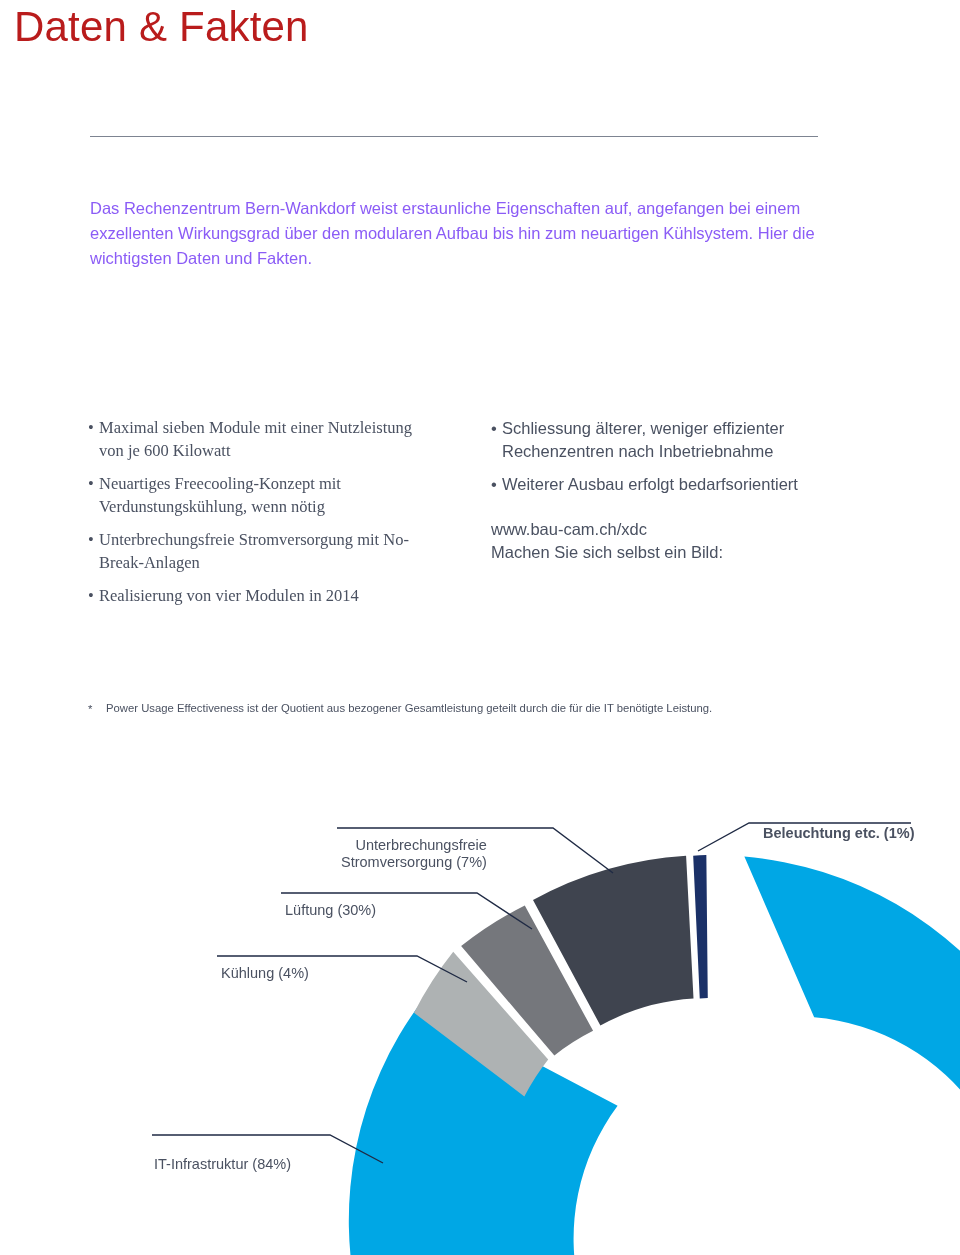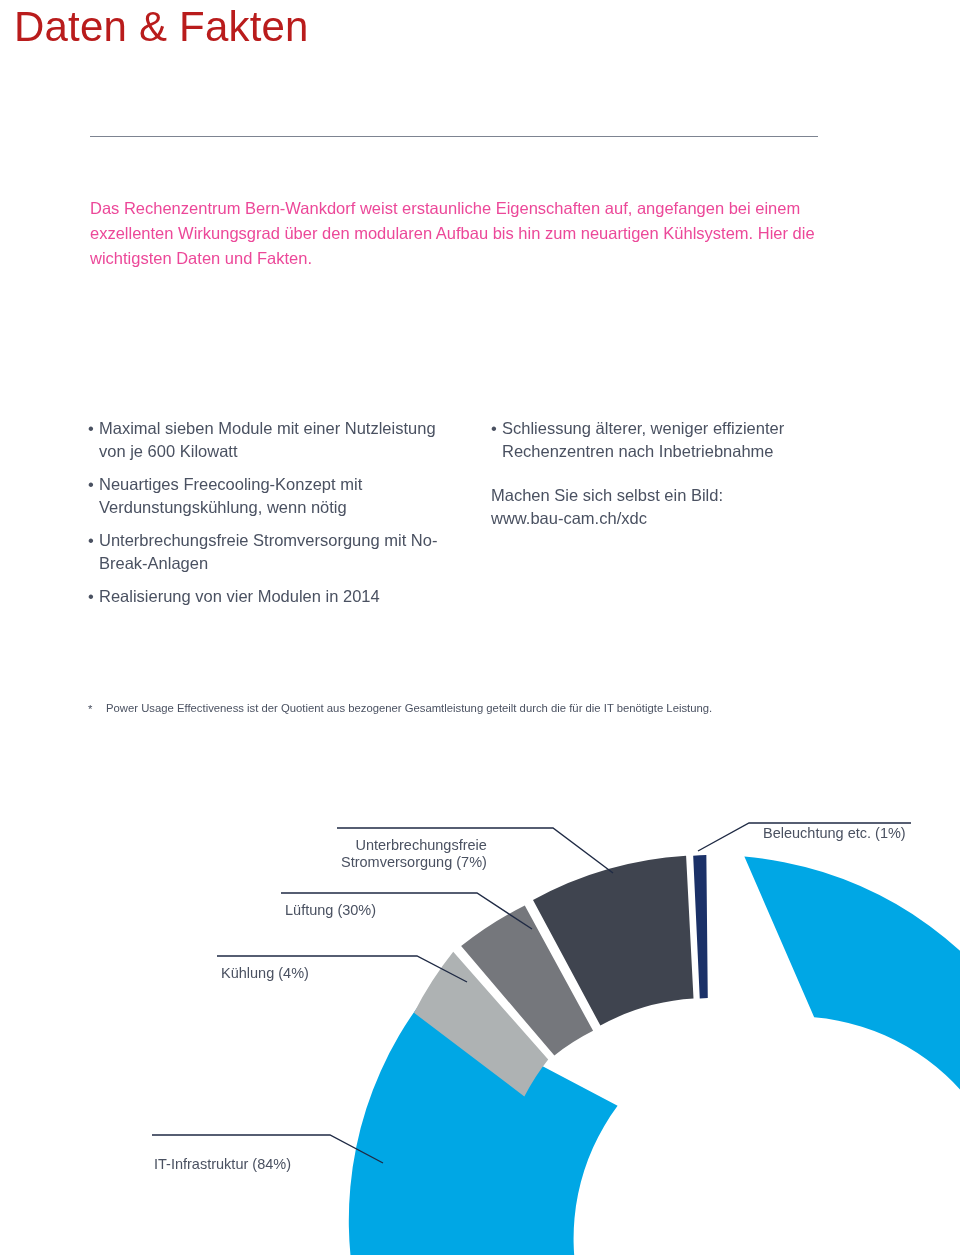--- a/index.html
+++ b/index.html
@@ -40,31 +40,31 @@
   }
 
   
   .intro {
     position: absolute;
     left: 90px;
     top: 196px;
     width: 740px;
     font-size: 16.5px;
     line-height: 25px;
-    color: #ec4899;
+    color: #8b5cf6;
   }
 
   
   .col {
     position: absolute;
     font-size: 16.5px;
     line-height: 22.5px;
     color: #4a5161;
   }
-  .col-left  { left: 88px; top: 417px; width: 350px; }
+  .col-left  { left: 88px; top: 417px; width: 350px; font-family: Liberation Serif, serif; }
   .col-right { left: 467px; top: 417px; width: 370px; margin-left: 24px; }
 
   .bullet {
     position: relative;
     padding-left: 11px;
     margin-bottom: 11px;
   }
   .bullet::before {
     content: "\2022";
     position: absolute;
@@ -113,44 +113,45 @@
   .chart-label {
     position: absolute;
     font-size: 14.5px;
     line-height: 17px;
     color: #4a5161;
     white-space: nowrap;
   }
   .lbl-ups  { left: 341px; top: 57px; text-align: right; }
   .lbl-lue  { left: 285px; top: 122px; }
   .lbl-kue  { left: 221px; top: 185px; }
-  .lbl-bel  { left: 763px; top: 45px; }
+  .lbl-bel  { left: 763px; top: 45px; font-weight: bold; }
   .lbl-it   { left: 154px; top: 365px; margin-top: 11px; }
 </style>
 </head>
 <body>
 
 <div class="page-title">Daten &amp; Fakten</div>
 
 <div class="divider"></div>
 
 <div class="intro">Das Rechenzentrum Bern-Wankdorf weist erstaunliche Eigenschaften auf, angefangen bei einem exzellenten Wirkungsgrad über den modularen Aufbau bis hin zum neuartigen Kühlsystem. Hier die wichtigsten Daten und Fakten.</div>
 
 <div class="col col-left">
   <div class="bullet">Maximal sieben Module mit einer Nutzleistung von je 600 Kilowatt</div>
   <div class="bullet">Neuartiges Freecooling-Konzept mit Verdunstungskühlung, wenn nötig</div>
   <div class="bullet">Unterbrechungsfreie Stromversorgung mit No-Break-Anlagen</div>
   <div class="bullet">Realisierung von vier Modulen in 2014</div>
 </div>
 
 <div class="col col-right">
   <div class="bullet">Schliessung älterer, weniger effizienter Rechenzentren nach Inbetriebnahme</div>
+  <div class="bullet">Weiterer Ausbau erfolgt bedarfsorientiert</div>
   <div class="plain-block">
+    <div>www.bau-cam.ch/xdc</div>
     <div>Machen Sie sich selbst ein Bild:</div>
-    <div>www.bau-cam.ch/xdc</div>
   </div>
 </div>
 
 <div class="footnote">
   <span class="star">*</span>
   <span class="fn-text">Power Usage Effectiveness ist der Quotient aus bezogener Gesamtleistung geteilt durch die für die IT benötigte Leistung.</span>
 </div>
 
 <div class="chart-wrap">
 

